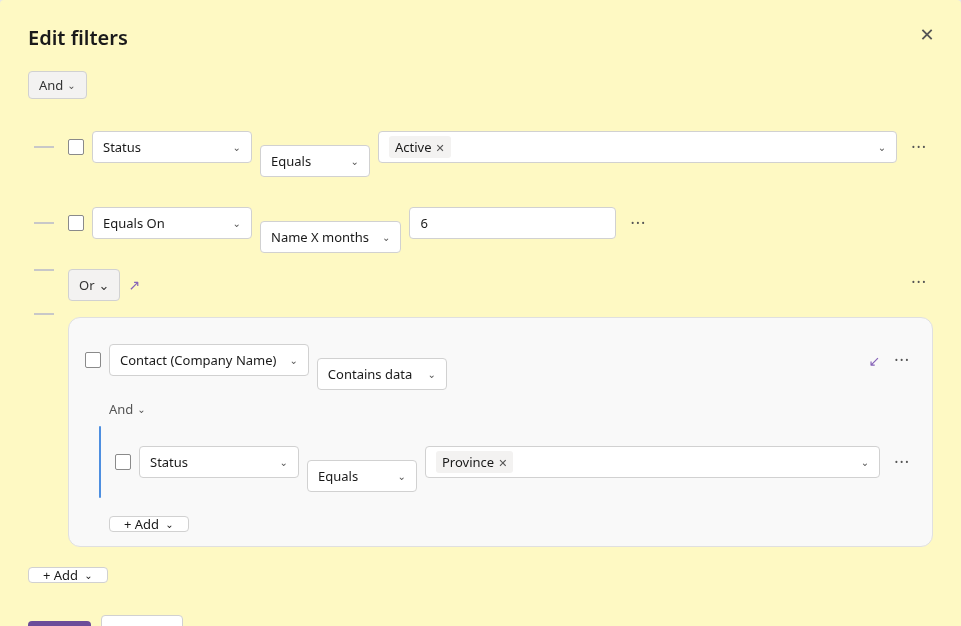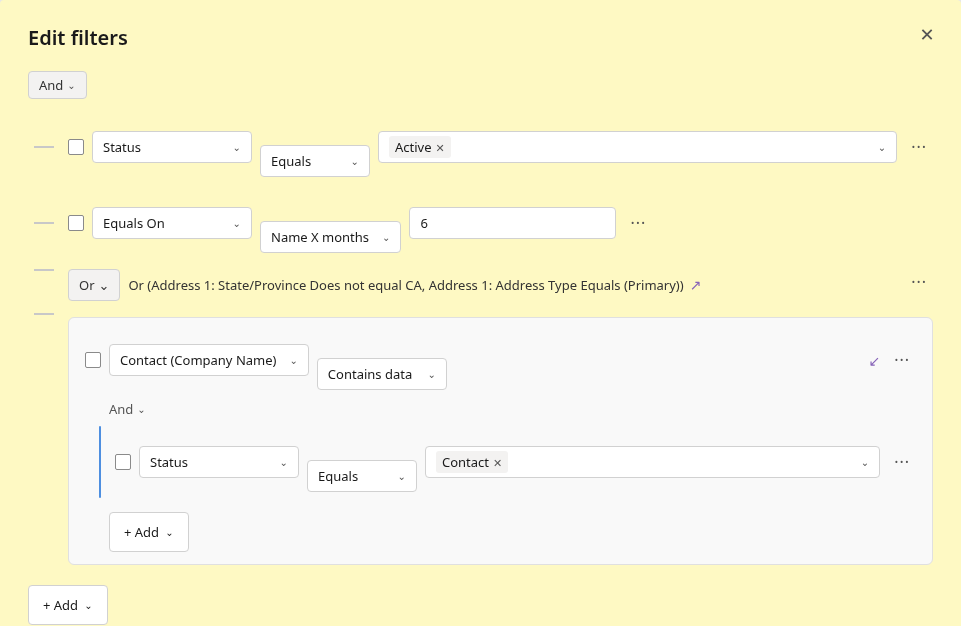--- a/index.html
+++ b/index.html
@@ -186,21 +186,21 @@
 
     .expand-icon {
       color: #8764b8;
       font-size: 14px;
       cursor: pointer;
     }
 
     .nested-group {
       background: #f9f9f9;
       border: 1px solid #e0e0e0;
-      border-radius: 6px;
+      border-radius: 12px;
       padding: 12px 16px 12px 16px;
       margin: 4px 0;
     }
 
     .nested-group-header {
       display: flex;
       align-items: center;
       gap: 8px;
       margin-bottom: 10px;
     }
@@ -236,21 +236,21 @@
       display: inline-flex;
       align-items: center;
       gap: 6px;
       border: 1px solid #d1d1d1;
       border-radius: 4px;
       padding: 5px 14px;
       font-size: 13px;
       color: #1a1a1a;
       background: #fff;
       cursor: pointer;
-      height: 40px;
+      height: 16px;
     }
 
     .bottom-actions {
       margin-top: 16px;
       display: flex;
       align-items: center;
       gap: 8px;
     }
 
     .dialog-footer {
@@ -348,21 +348,20 @@
 
   <div class="or-group">
     <div class="row-connector">
       <span class="connector-line"></span>
     </div>
     <div class="or-badge">
       <span>Or</span>
       <span class="chevron">⌄</span>
     </div>
     <div class="or-text">
-      <span>Or (Address 1: State/Province Does not equal CA, Address 1: Address Type Equals (Primary))</span>
       <span class="expand-icon">↗</span>
     </div>
     <button class="more-btn">···</button>
   </div>
 
   <div style="display:flex; align-items:flex-start; gap:8px; margin: 4px 0;">
     <div class="row-connector">
       <span class="connector-line"></span>
     </div>
     <div class="nested-group" style="flex:1;">
@@ -395,21 +394,21 @@
             <span>Status</span>
             <span class="chevron">⌄</span>
           </div>
           <div class="select-field operator-select">
             <span>Equals</span>
             <span class="chevron">⌄</span>
           </div>
           <div class="select-field value-select">
             <div class="tag-value">
               <span class="tag-chip">
-                <span>Contact</span>
+                <span>Province</span>
                 <span class="remove">✕</span>
               </span>
             </div>
             <span class="chevron">⌄</span>
           </div>
           <button class="more-btn">···</button>
         </div>
       </div>
 
       <div style="margin-top: 14px; padding-left: 24px;">

